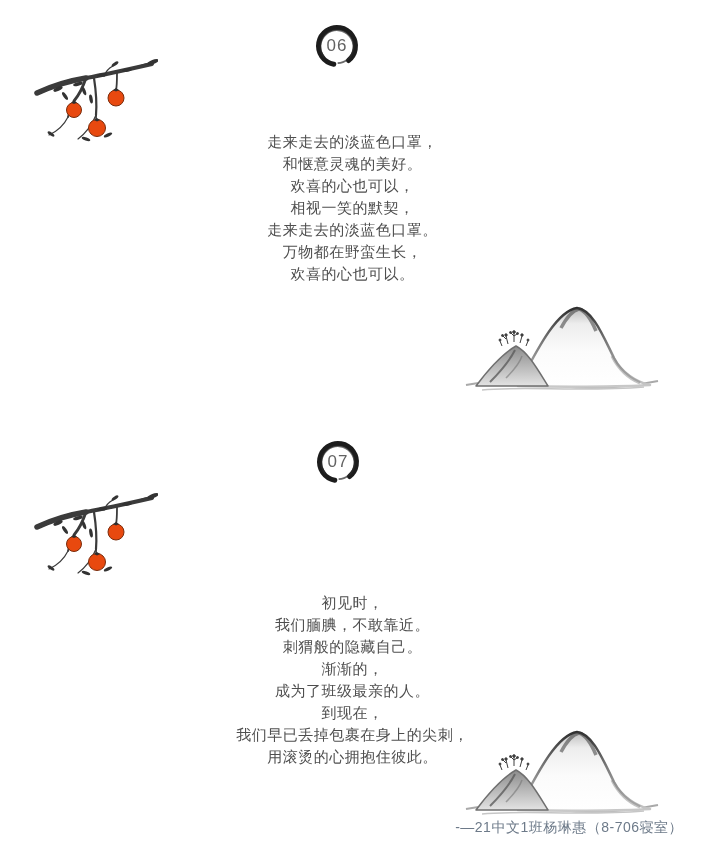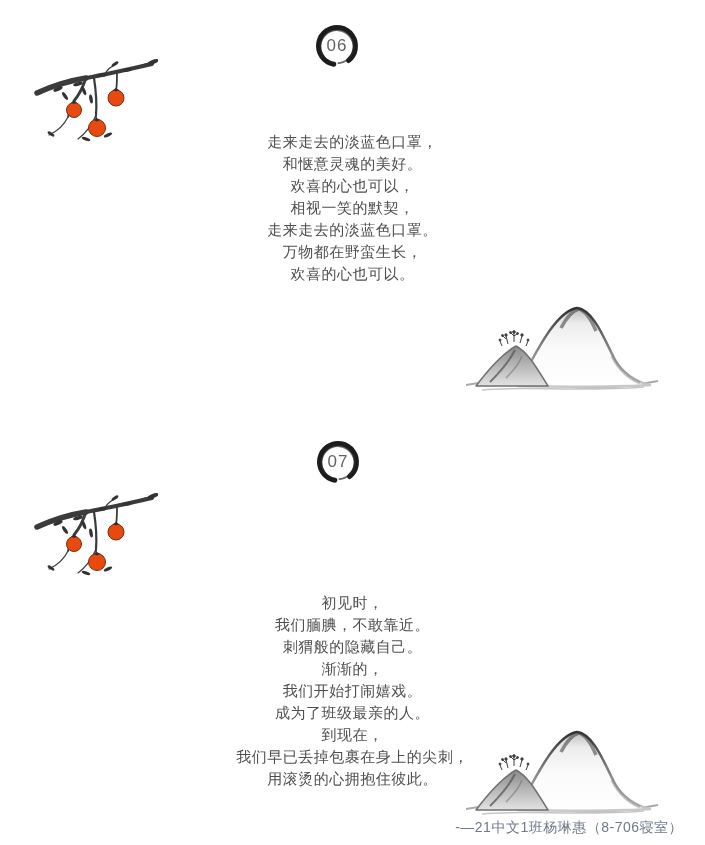--- a/index.html
+++ b/index.html
@@ -159,21 +159,20 @@
 
     <svg class="branch" style="top:61px;" width="124" height="96">
         <use href="#sym-branch"></use>
       </svg>
 
     <div class="poem" style="top:130px;margin-top:40px;">
       <div class="poem-line">初见时，</div>
       <div class="poem-line">我们腼腆，不敢靠近。</div>
       <div class="poem-line">刺猬般的隐藏自己。</div>
       <div class="poem-line">渐渐的，</div>
-      <div class="poem-line">我们开始打闹嬉戏。</div>
       <div class="poem-line">成为了班级最亲的人。</div>
       <div class="poem-line">到现在，</div>
       <div class="poem-line">我们早已丢掉包裹在身上的尖刺，</div>
       <div class="poem-line">用滚烫的心拥抱住彼此。</div>
     </div>
 
     <svg class="mountain" style="top:288px;" width="200" height="106">
         <use href="#sym-mountain"></use>
       </svg>
 

